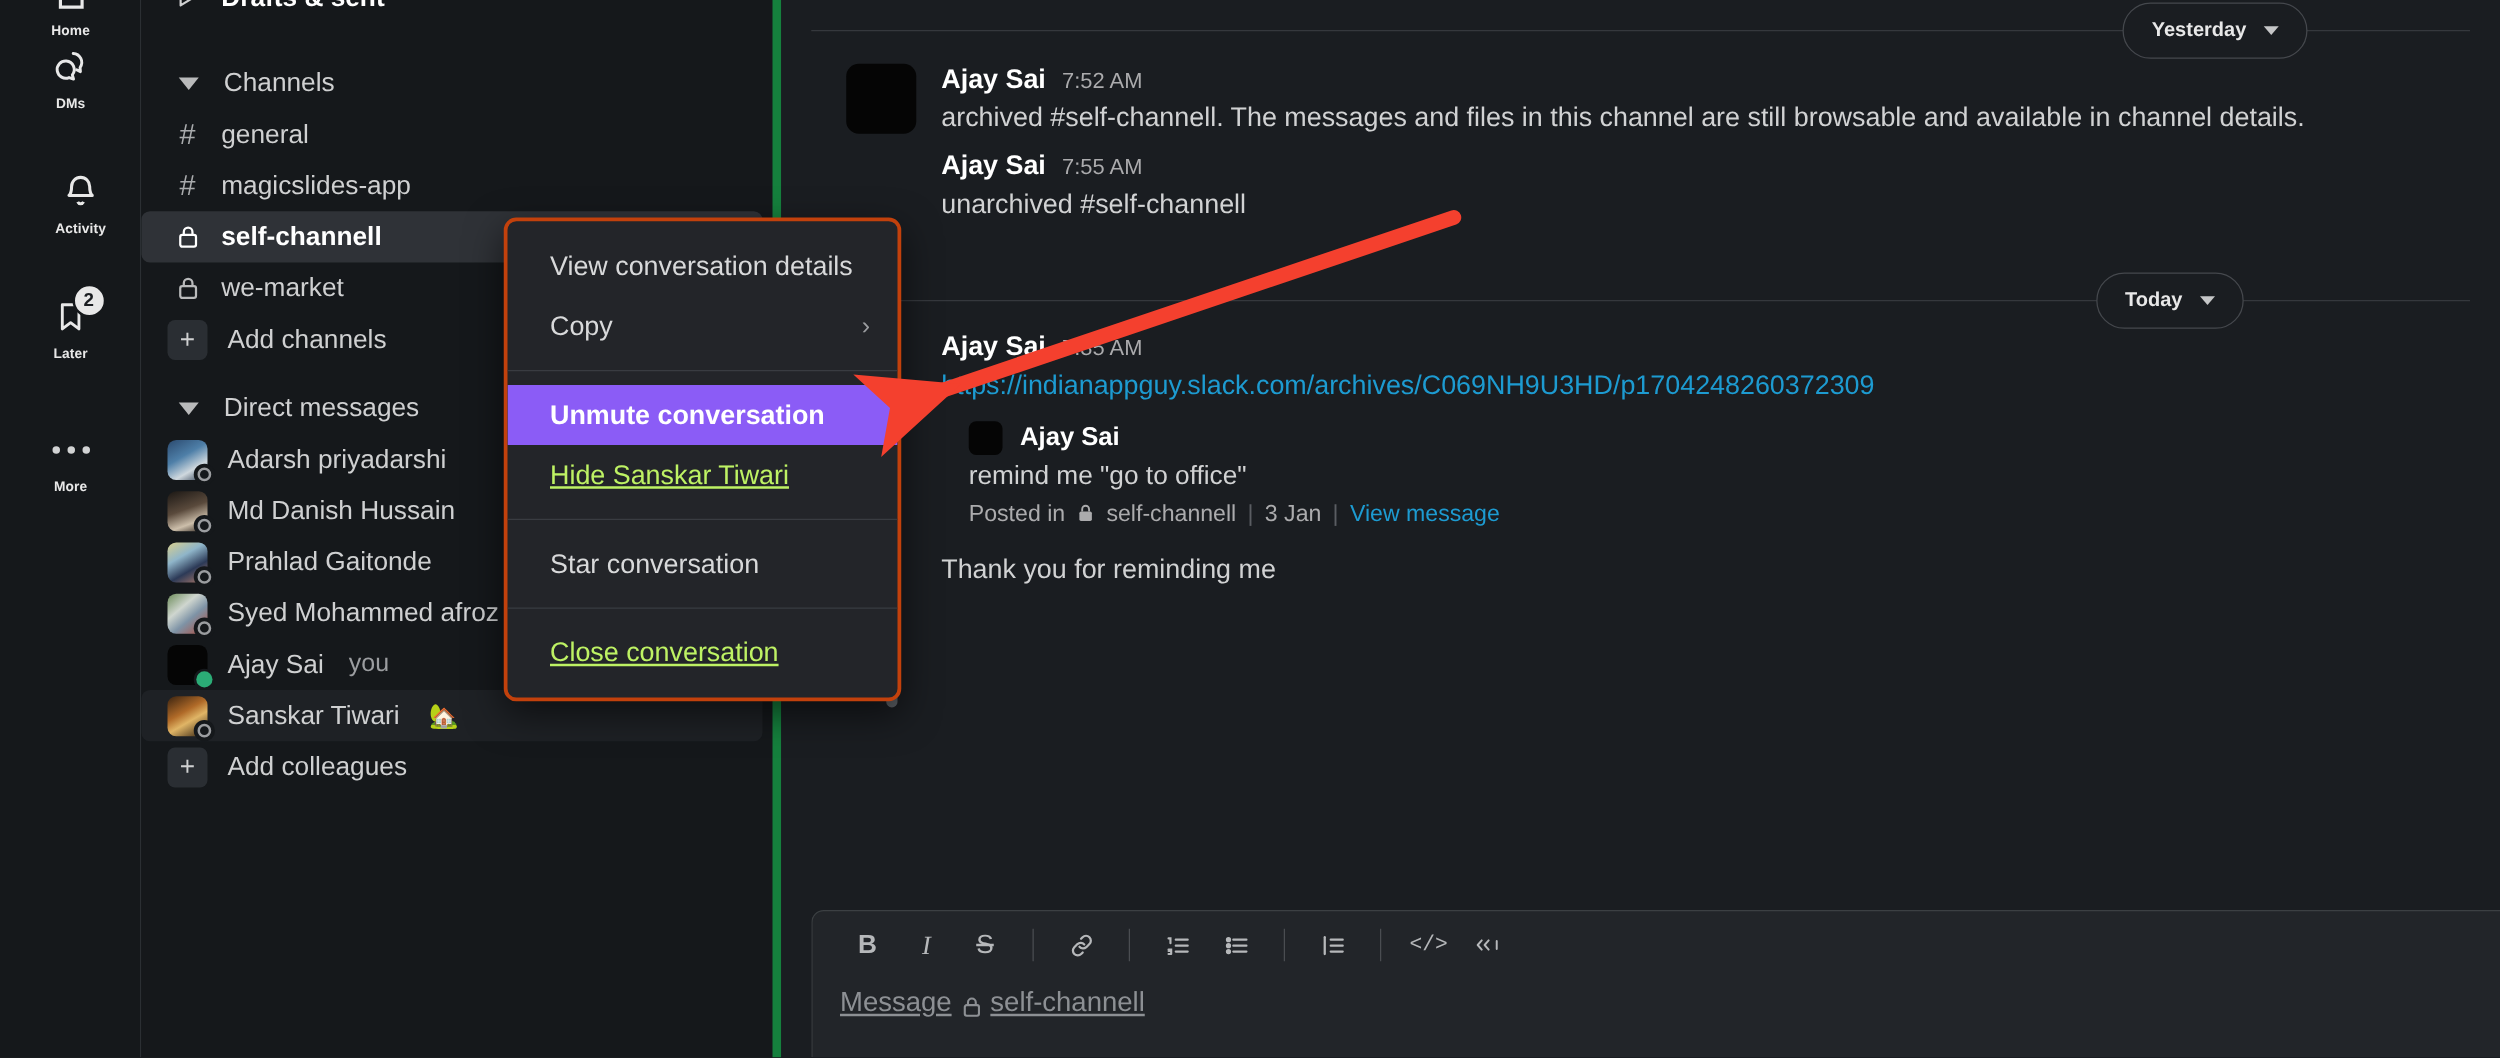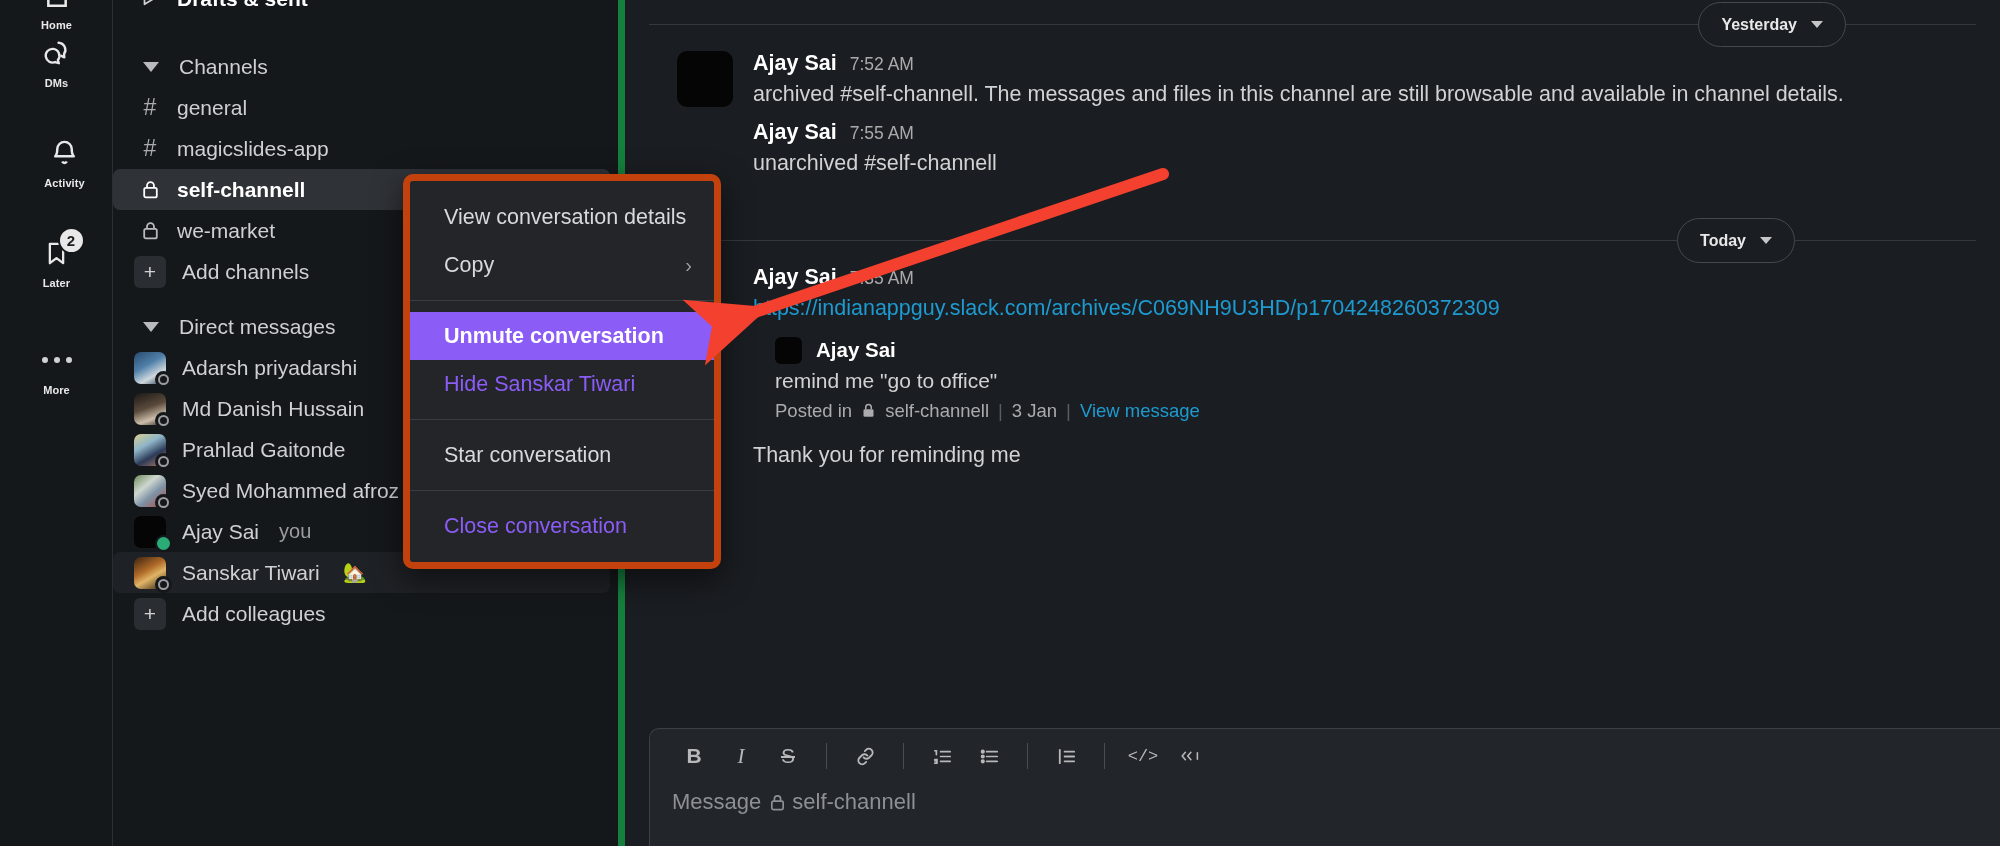--- a/index.html
+++ b/index.html
@@ -198,21 +198,21 @@
   .av5 { background: #050505; }
   .av6 { background: linear-gradient(150deg,#3a2310 0%,#b06a28 40%,#e0b566 60%,#2a1a0c 100%); }
 
   
   .ctxmenu {
     position: absolute;
     left: 403px;
     top: 174px;
     width: 318px;
     background: #232529;
-    border: 7px solid #c2410c;
+    border: 3px solid #c2410c;
     border-radius: 10px;
     box-shadow: 0 10px 30px rgba(0,0,0,0.55);
     padding: 12px 0;
     z-index: 40;
     overflow: hidden;
   }
   .ctx-item {
     display: flex;
     align-items: center;
     justify-content: space-between;
@@ -221,21 +221,21 @@
     font-size: 21.5px;
     color: #d8d9da;
     cursor: pointer;
     white-space: nowrap;
   }
   .ctx-item.selected {
     background: #8b5cf6;
     color: #ffffff;
     font-weight: bold;
   }
-  .ctx-item.danger { color: #8b5cf6; }
+  .ctx-item.danger { color: #bef264; text-decoration: underline; }
   .ctx-sep {
     height: 1px;
     background: #393c41;
     margin: 11px 0;
   }
   .ctx-chev { color: #9b9da0; font-size: 20px; }
 
   
   .main {
     flex: 1;
@@ -381,22 +381,23 @@
   .tb-sep {
     width: 1px; height: 26px;
     background: #4a4d51;
     margin: 0 13px;
   }
   .composer-input {
     padding: 6px 22px 0 22px;
     font-size: 22px;
     color: #8d9094;
     display: flex;
-    align-items: center;
+    align-items: flex-end;
     gap: 4px;
+    text-decoration: underline;
   }
   .composer-input .lock-inline { display: inline-flex; align-items: center; margin: 0 2px 0 4px; }
 
   
   .arrow-svg {
     position: absolute;
     left: 0; top: 0;
     width: 2000px; height: 846px;
     pointer-events: none;
     z-index: 60;

